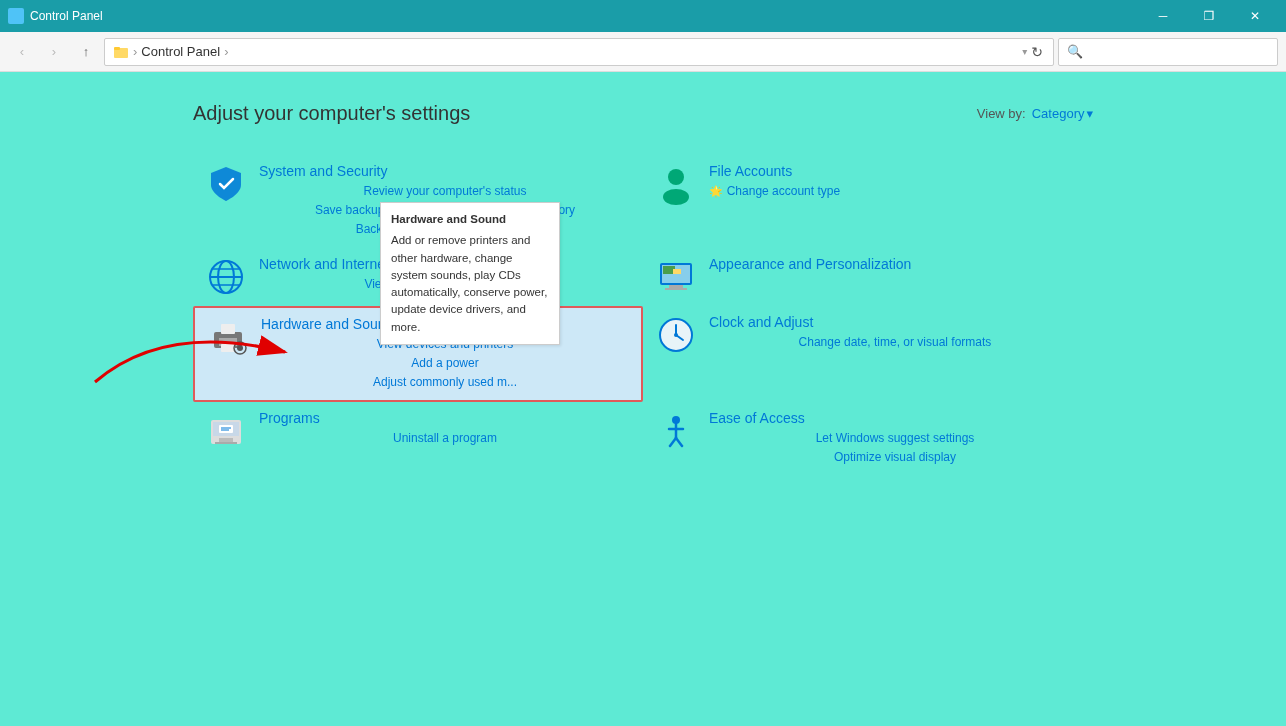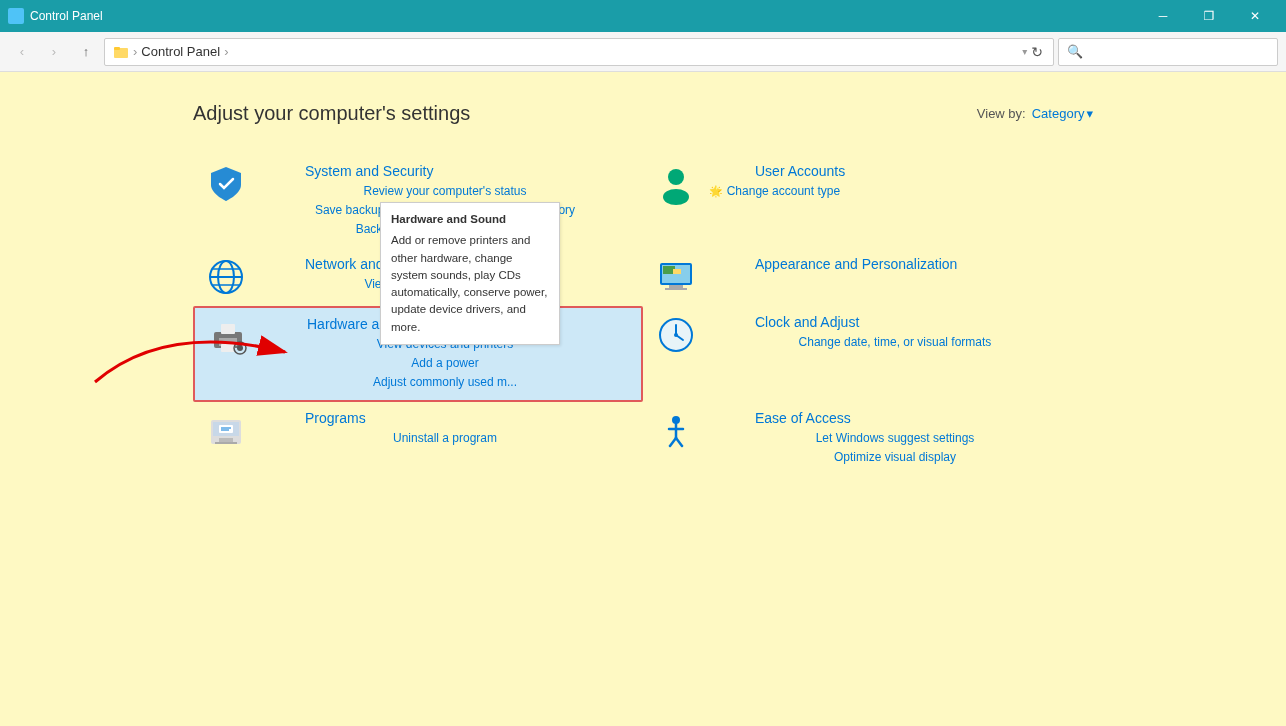--- a/index.html
+++ b/index.html
@@ -65,21 +65,21 @@
       align-items: center;
       padding: 0 8px;
       gap: 6px;
       color: #999;
       font-size: 13px;
     }
 
     
     .main {
       height: calc(726px - 32px - 40px);
-      background: #fef9c3;
+      background: #5eead4;
       overflow: hidden;
       position: relative;
     }
     .content {
       padding: 30px 40px;
       max-width: 980px;
       margin: 0 auto;
     }
 
     
@@ -120,21 +120,20 @@
       justify-content: center;
     }
     .category-content { flex: 1; }
     .category-title {
       font-size: 14px;
       color: #0078d7;
       text-decoration: none;
       cursor: pointer;
       margin-bottom: 3px;
       display: block;
-      margin-left: 46px;
     }
     .category-subtitle { font-size: 12px; color: #0078d7; text-decoration: none; cursor: pointer; display: block; line-height: 1.6; text-align: center; }
 
     
     .tooltip {
       position: absolute;
       left: 380px;
       top: 130px;
       width: 180px;
       background: white;
@@ -232,21 +231,21 @@
       </div>
 
       <div class="category-item">
         <div class="category-icon">
           <svg width="42" height="42" viewBox="0 0 42 42" fill="none">
             <circle cx="21" cy="14" r="8" fill="#00a876"></circle>
             <ellipse cx="21" cy="34" rx="13" ry="8" fill="#00a876"></ellipse>
           </svg>
         </div>
         <div class="category-content">
-          <a class="category-title">User Accounts</a>
+          <a class="category-title">File Accounts</a>
           <div style="display:flex;align-items:center;gap:4px;">
             <span style="font-size:11px;">🌟</span>
             <a class="category-subtitle">Change account type</a>
           </div>
         </div>
       </div>
 
       <div class="category-item">
         <div class="category-icon">
           <svg width="42" height="42" viewBox="0 0 42 42" fill="none">

